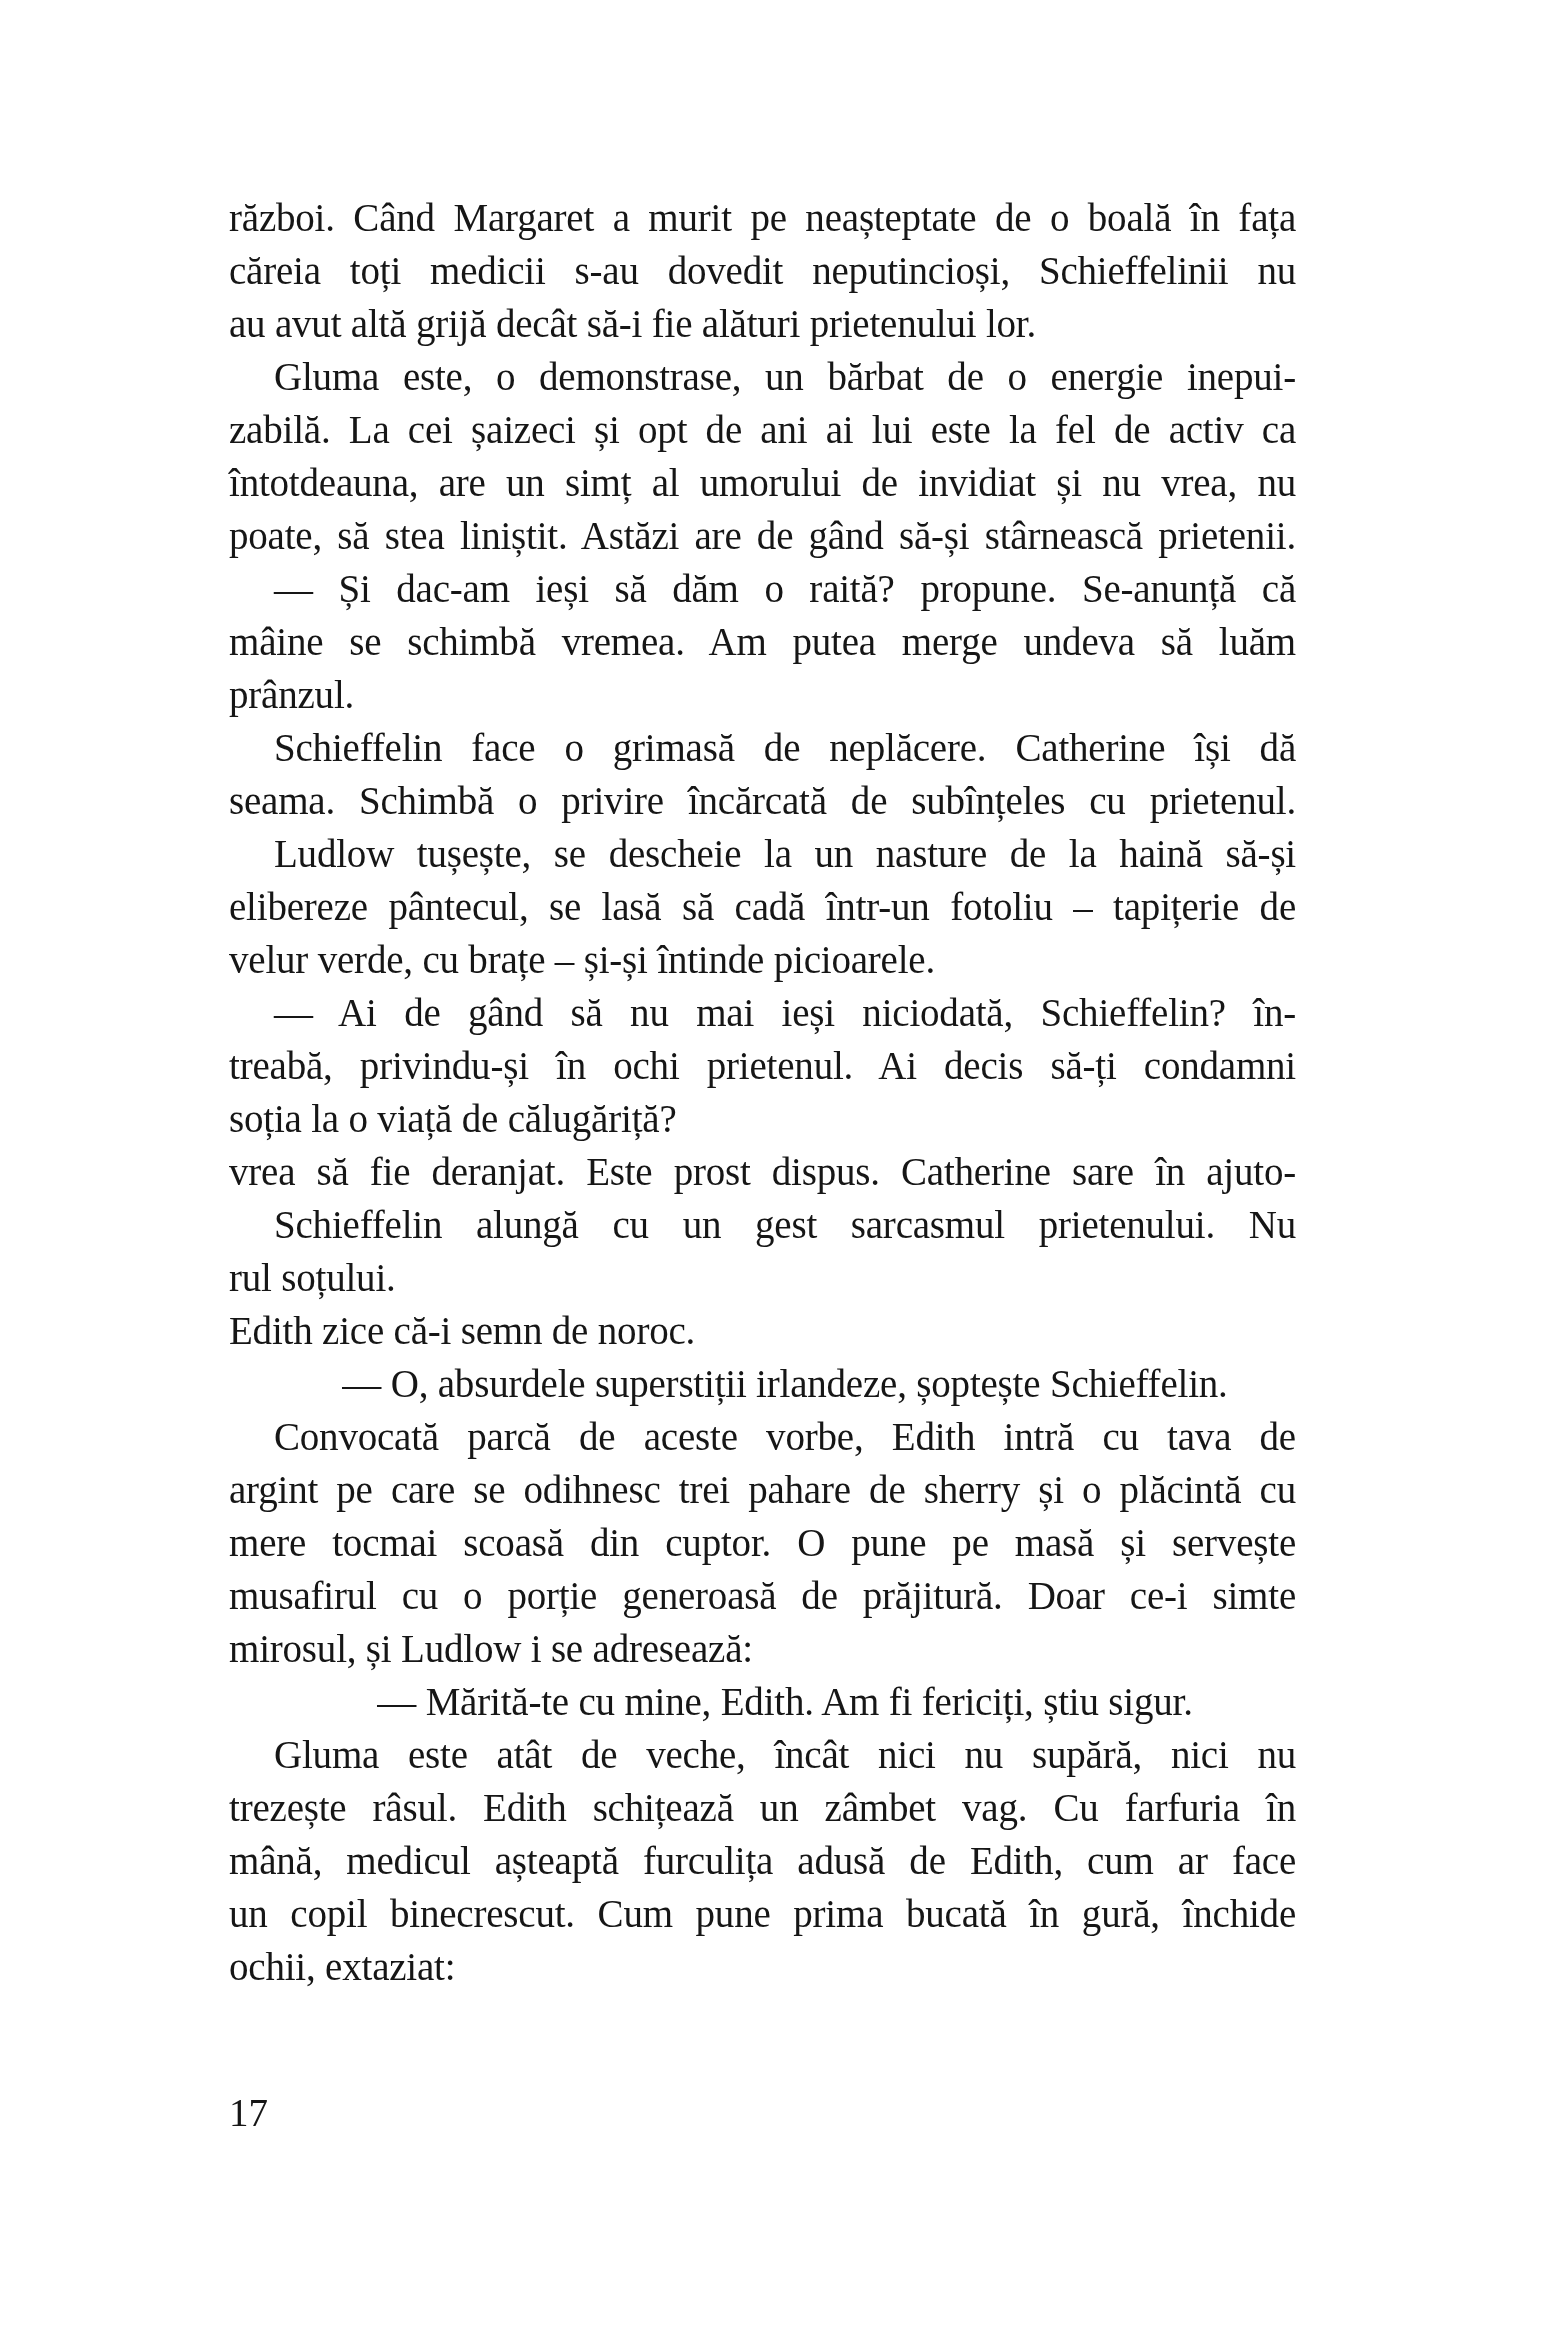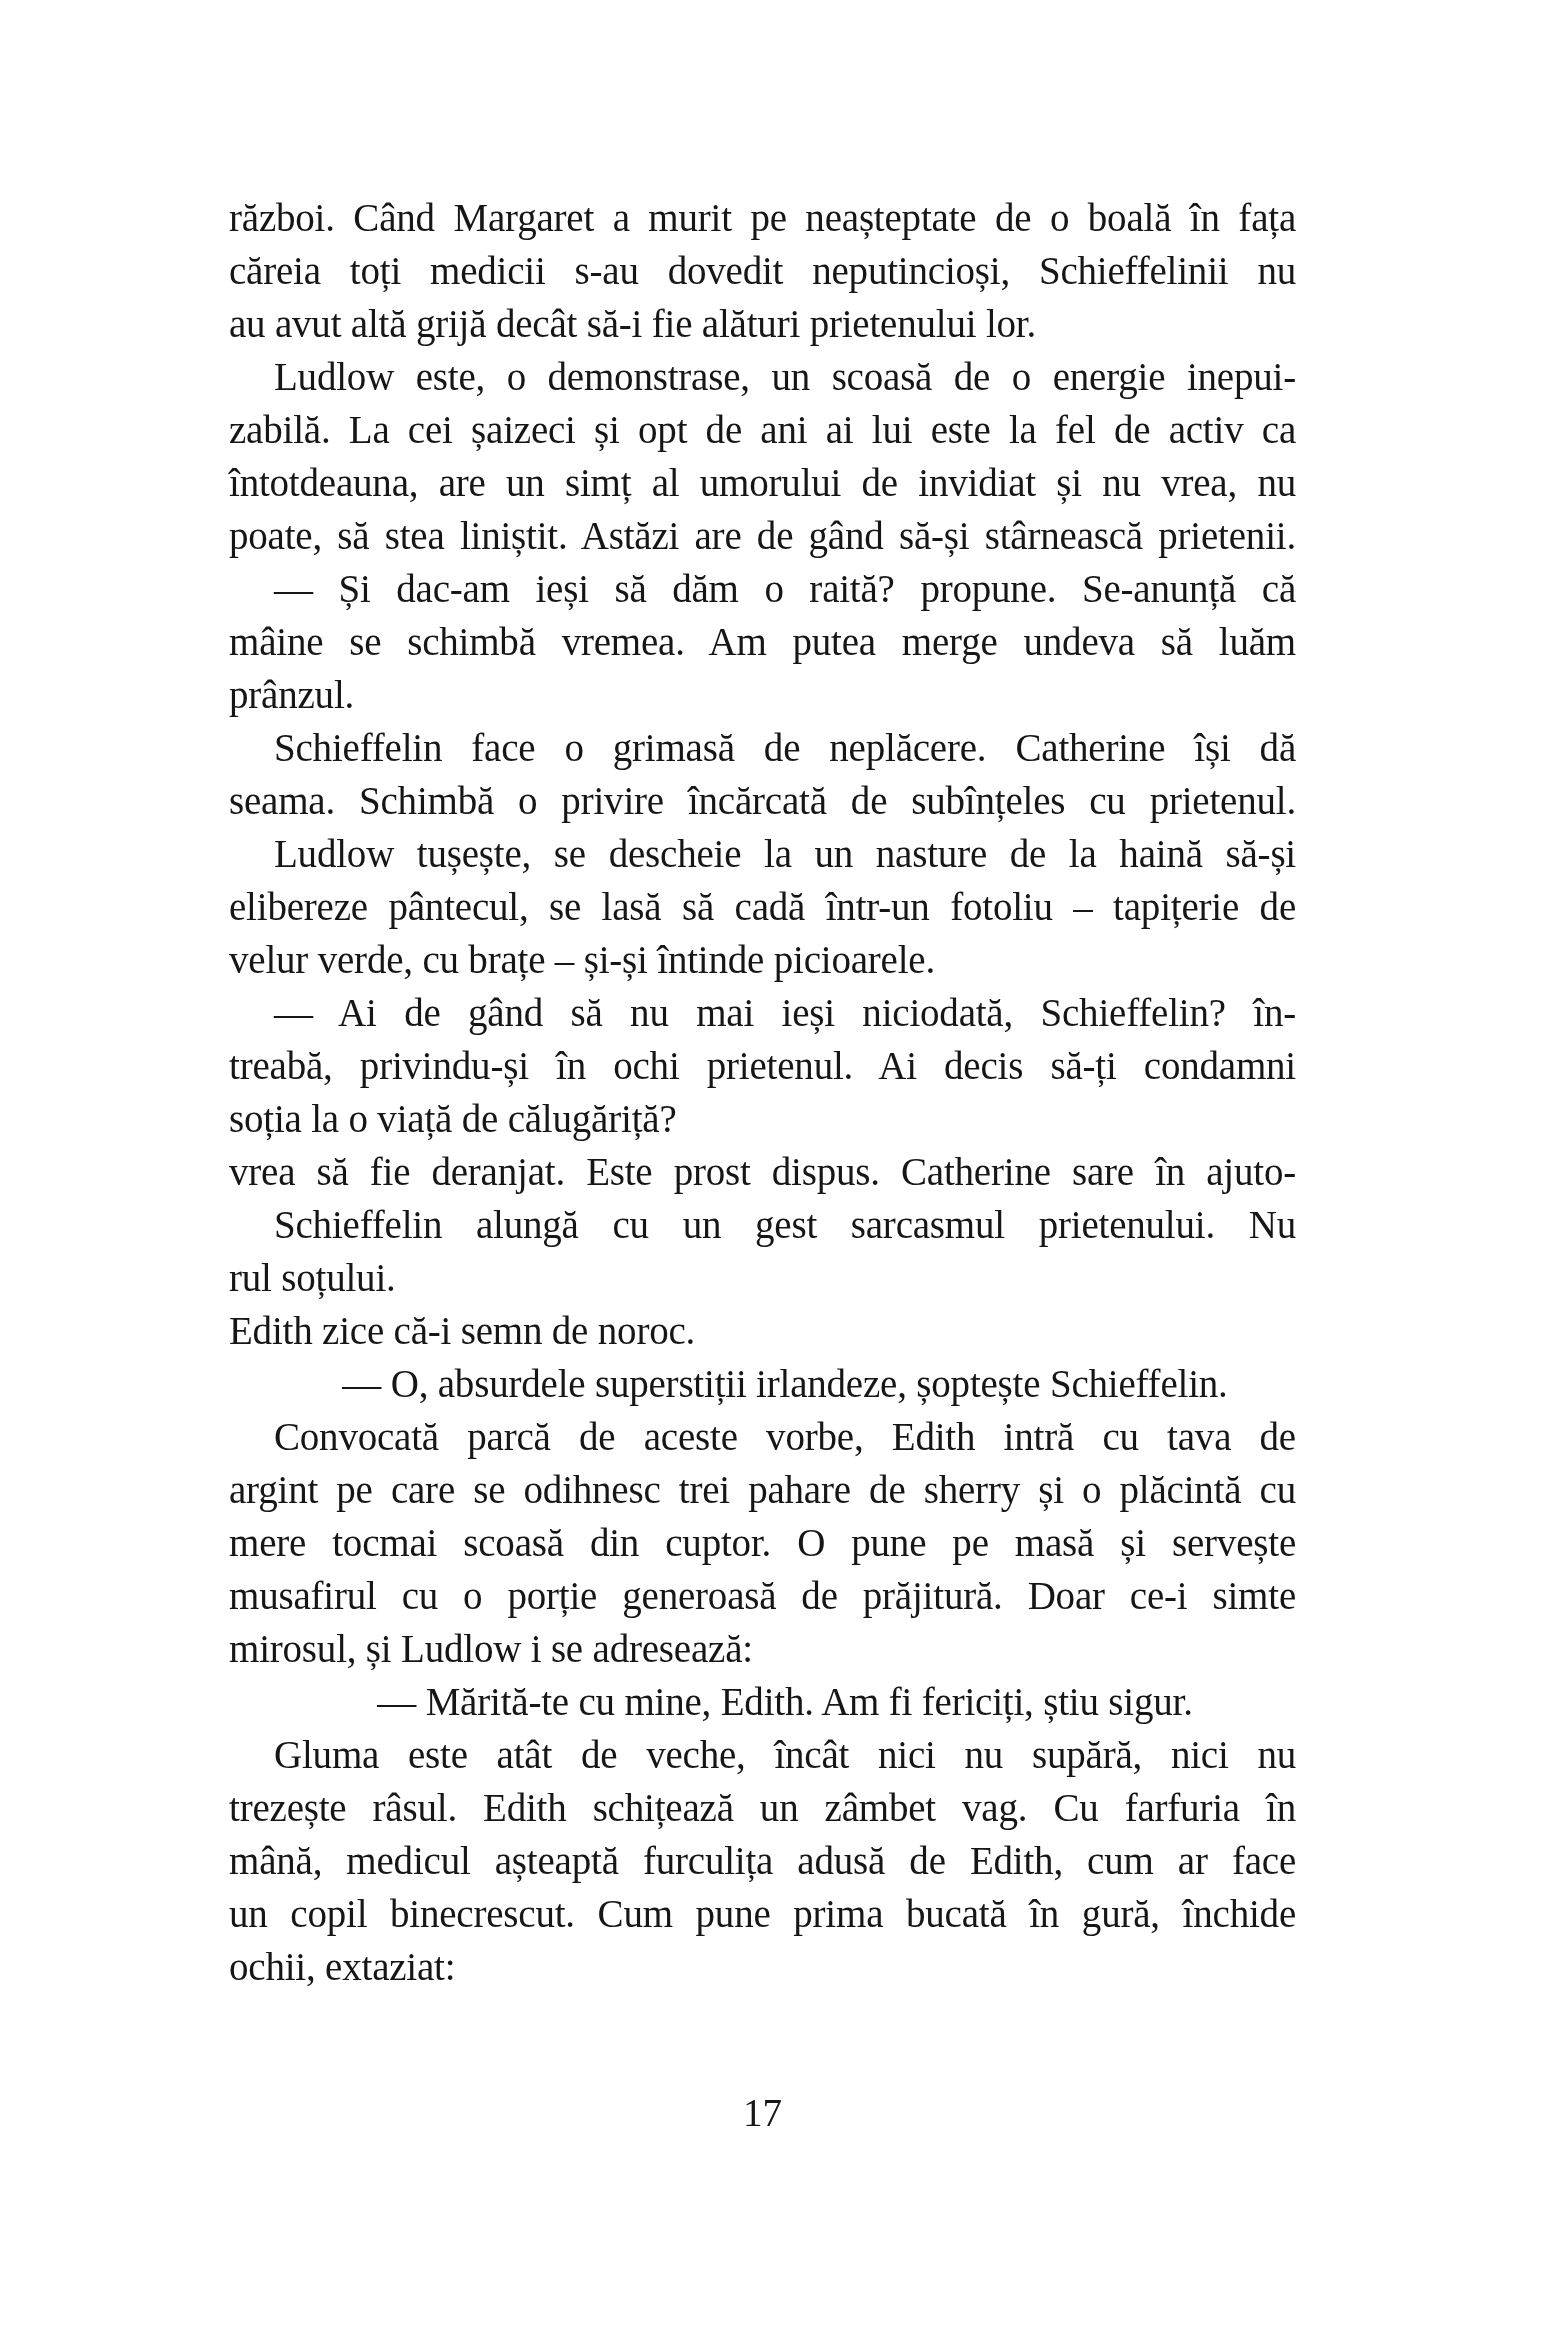--- a/index.html
+++ b/index.html
@@ -37,34 +37,34 @@
   }
   .line.indent {
     padding-left: 45px;
     text-align: center;
   }
   .page-number {
     position: absolute;
     left: 229px;
     top: 2090px;
     width: 1067px;
-    text-align: center;
+    text-align: left;
     font-size: 39px;
     line-height: 45px;
   }
 </style>
 </head>
 <body>
 
 <div class="page" style="background: rgb(255, 255, 255); color: rgb(22, 22, 22);">
   <div class="text-block">
       <div class="line justify">război. Când Margaret a murit pe neașteptate de o boală în fața</div>
       <div class="line justify">căreia toți medicii s-au dovedit neputincioși, Schieffelinii nu</div>
       <div class="line">au avut altă grijă decât să-i fie alături prietenului lor.</div>
-      <div class="line indent justify">Ludlow este, o demonstrase, un scoasă de o energie inepui-</div>
+      <div class="line indent justify">Gluma este, o demonstrase, un bărbat de o energie inepui-</div>
       <div class="line justify">zabilă. La cei șaizeci și opt de ani ai lui este la fel de activ ca</div>
       <div class="line justify">întotdeauna, are un simț al umorului de invidiat și nu vrea, nu</div>
       <div class="line justify">poate, să stea liniștit. Astăzi are de gând să-și stârnească prietenii.</div>
       <div class="line indent justify">— Și dac-am ieși să dăm o raită? propune. Se-anunță că</div>
       <div class="line justify">mâine se schimbă vremea. Am putea merge undeva să luăm</div>
       <div class="line">prânzul.</div>
       <div class="line indent justify">Schieffelin face o grimasă de neplăcere. Catherine își dă</div>
       <div class="line justify">seama. Schimbă o privire încărcată de subînțeles cu prietenul.</div>
       <div class="line indent justify">Ludlow tușește, se descheie la un nasture de la haină să-și</div>
       <div class="line justify">elibereze pântecul, se lasă să cadă într-un fotoliu – tapițerie de</div>

